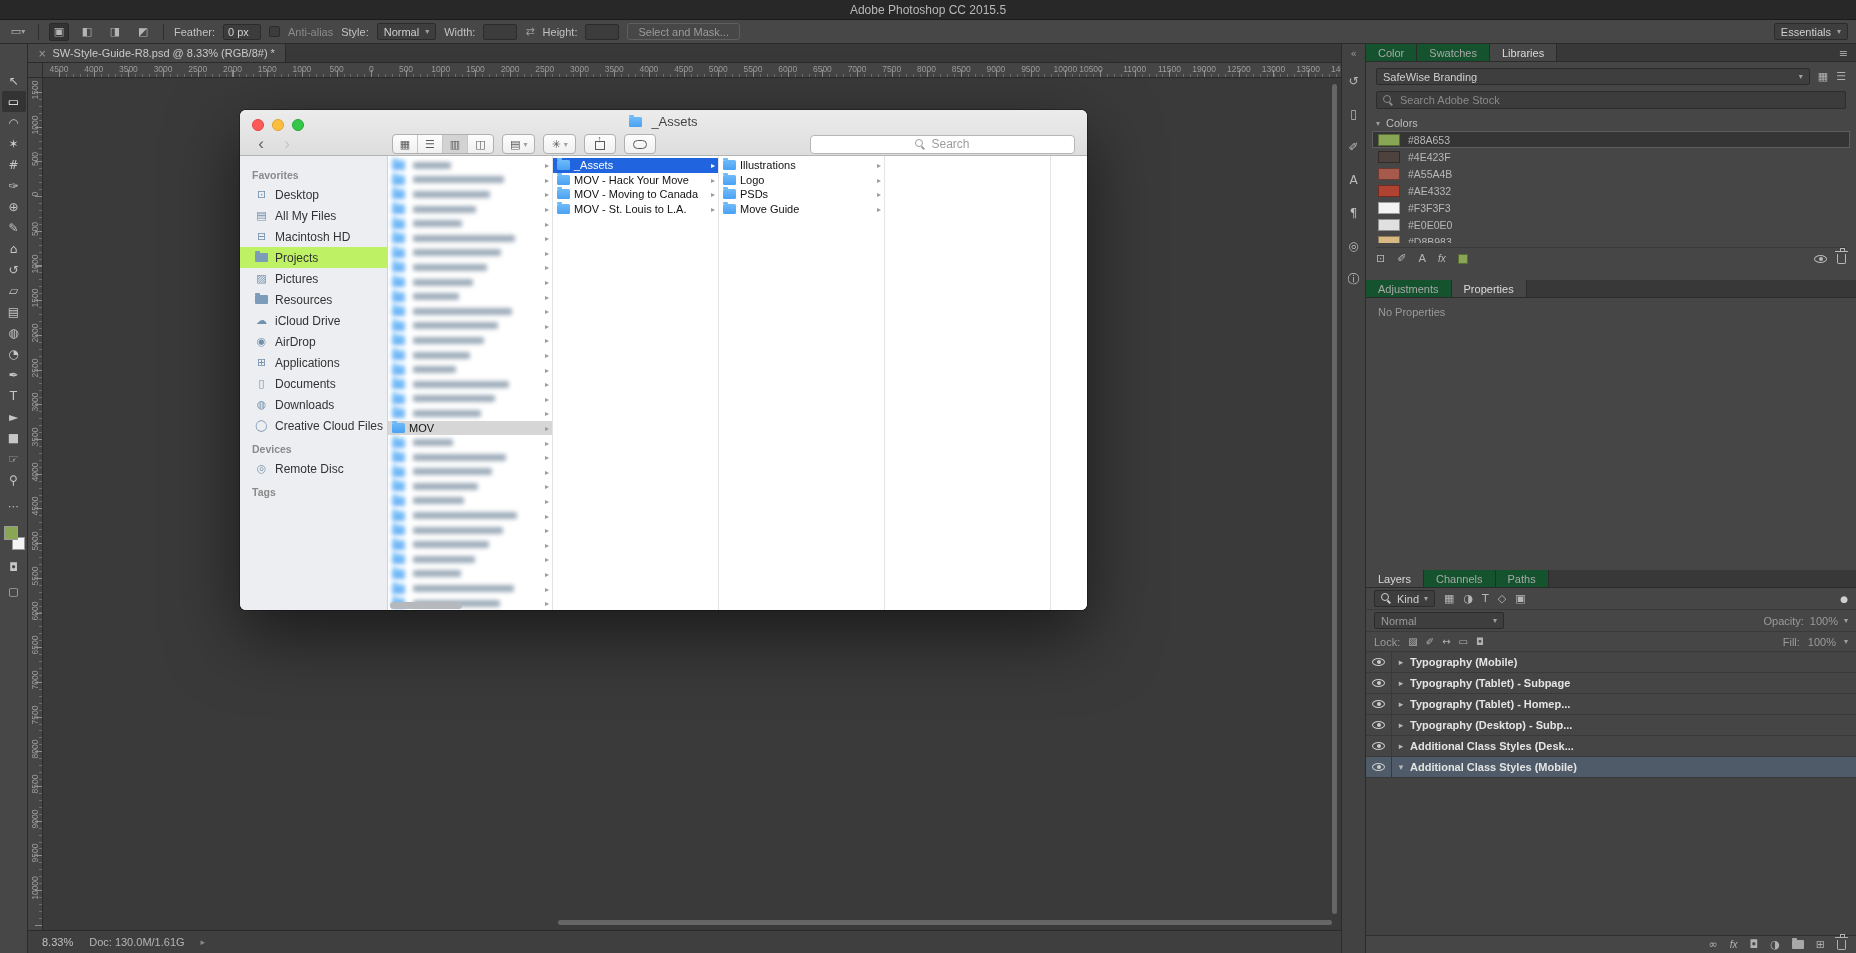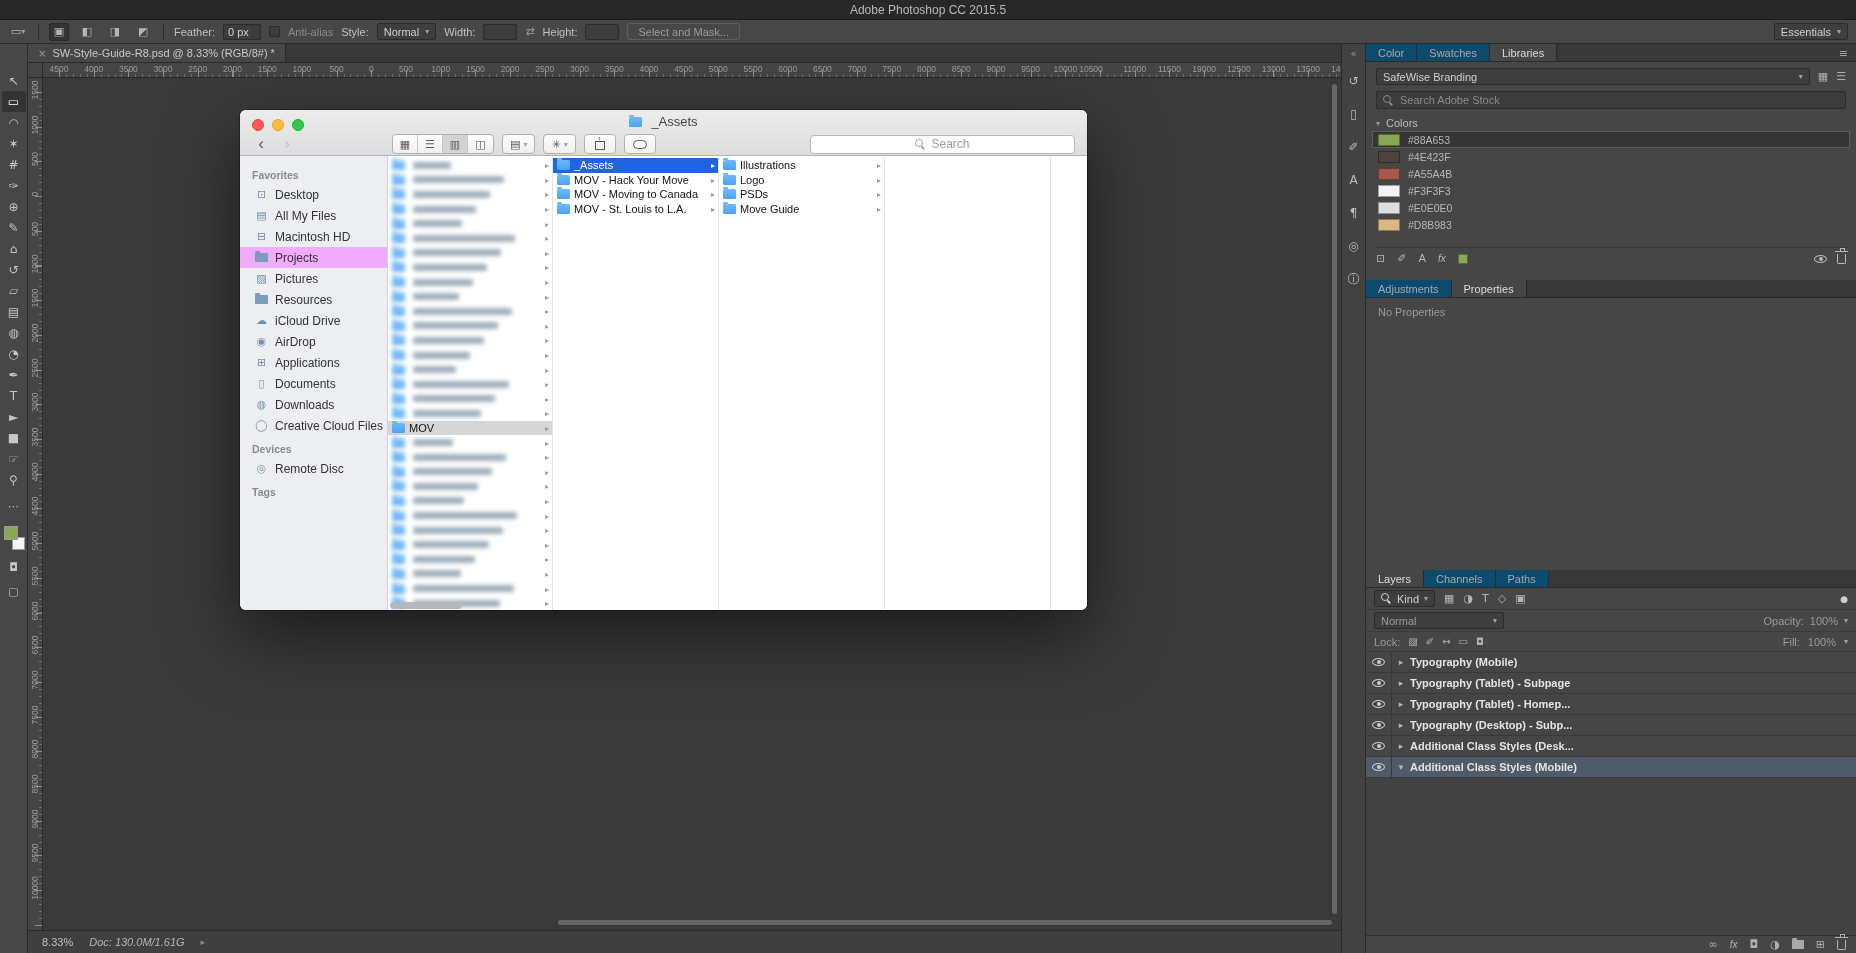--- a/index.html
+++ b/index.html
@@ -62,32 +62,32 @@
     background:repeating-linear-gradient(180deg,#8d8d8d 0 1px,transparent 1px 34.7px);}
   .vlabel{position:absolute;left:-8px;width:30px;text-align:center;transform:rotate(-90deg);font-size:8.5px;color:#9c9c9c;}
 
   .canvas{position:absolute;left:44px;top:78px;width:1297px;height:852px;background:#3a3a3a;}
   .vscroll{position:absolute;left:1332px;top:84px;width:5px;height:830px;background:#8a8a8a;opacity:.55;border-radius:3px;}
   .hscroll{position:absolute;left:558px;top:920px;width:774px;height:5px;background:#8a8a8a;opacity:.55;border-radius:3px;}
 
   .statusbar{position:absolute;left:28px;top:930px;width:1313px;height:23px;background:#3f3f3f;border-top:1px solid #2b2b2b;
     display:flex;align-items:center;gap:16px;padding:0 14px;}
   .zoom{color:#c0c0c0;font-size:11px;}
-  .docinfo{color:#b5b5b5;font-size:11px;font-style:italic;}
+  .docinfo{color:#b5b5b5;font-size:11px;}
   .statchev{color:#8a8a8a;font-size:9px;}
 
   .dockstrip{position:absolute;left:1341px;top:44px;width:25px;bottom:0;background:#424242;
     border-left:1px solid #2b2b2b;border-right:1px solid #2b2b2b;display:flex;flex-direction:column;align-items:center;padding-top:4px;}
   .collapse{color:#9a9a9a;font-size:10px;margin-bottom:12px;}
   .dock-icon{width:20px;height:20px;margin-bottom:13px;display:flex;align-items:center;justify-content:center;color:#bdbdbd;font-size:12px;flex:none;}
 
   
   .panels{position:absolute;left:1366px;top:44px;width:490px;bottom:0;background:#464646;display:flex;flex-direction:column;}
   .ptabs{display:flex;align-items:stretch;background:#383838;height:18px;border-bottom:1px solid #2b2b2b;position:relative;flex:none;}
-  .ptab{display:flex;align-items:center;padding:0 12px;font-size:11px;color:#a8a8a8;background:#0c4a6e;border-right:1px solid #2b2b2b;}
+  .ptab{display:flex;align-items:center;padding:0 12px;font-size:11px;color:#a8a8a8;background:#14532d;border-right:1px solid #2b2b2b;}
   .ptab.active{background:#464646;color:#dcdcdc;}
   .pmenu{position:absolute;right:8px;top:3px;color:#a0a0a0;font-size:11px;}
 
   .lib{height:218px;flex:none;padding:6px 10px;}
   .librow{display:flex;align-items:center;gap:8px;margin-bottom:6px;}
   .libsel{flex:1;justify-content:space-between;}
   .licon{color:#b0b0b0;font-size:11px;}
   .libsearch{display:flex;align-items:center;gap:6px;height:18px;background:#3c3c3c;border:1px solid #2c2c2c;border-radius:2px;
     padding:0 6px;color:#8a8a8a;font-size:11px;margin-bottom:8px;}
   .libhdr{display:flex;align-items:center;gap:6px;font-size:11px;color:#bdbdbd;margin-bottom:2px;}
@@ -161,21 +161,21 @@
     display:flex;align-items:center;justify-content:center;gap:5px;color:#9c9c9c;font-size:12px;}
   .shareic{position:relative;width:11px;height:11px;display:inline-block;}
   .shareic::before{content:"";position:absolute;left:1px;bottom:0;width:8px;height:7px;border:1px solid #5a5a5a;}
   .shareic::after{content:"↑";position:absolute;left:3px;top:-5px;font-size:9px;color:#5a5a5a;}
   .pillic{width:14px;height:9px;border:1px solid #5a5a5a;border-radius:5px;display:inline-block;}
 
   .fbody{position:absolute;top:46px;bottom:0;left:0;right:0;display:flex;}
   .fsidebar{width:148px;background:#eceef1;border-right:1px solid #d2d2d2;padding-top:6px;overflow:hidden;flex:none;}
   .shead{padding:7px 0 3px 12px;font-size:10.5px;color:#8a8a8a;font-weight:bold;}
   .sitem{display:flex;align-items:center;gap:6px;height:21px;padding-left:14px;font-size:12px;color:#333;white-space:nowrap;}
-  .sitem.selected{background:#f0abfc;}
+  .sitem.selected{background:#bef264;}
   .sicon{width:15px;text-align:center;color:#7390ad;font-size:11px;flex:none;}
   .sfolder{width:13px;height:9px;background:#7d9cba;border-radius:1px;position:relative;display:inline-block;}
   .sfolder::before{content:"";position:absolute;top:-2px;left:0;width:5px;height:2px;background:#7d9cba;border-radius:1px 1px 0 0;}
 
   .fcols{flex:1;position:relative;background:#fff;overflow:hidden;}
   .fcol{position:absolute;top:0;bottom:0;overflow:hidden;padding-top:2px;border-right:1px solid #e4e4e4;}
   .fcol1{left:0;width:165px;}
   .fcol2{left:165px;width:166px;}
   .fcol3{left:331px;width:166px;}
   .fcol4{left:497px;width:166px;}
@@ -401,20 +401,24 @@
           </div>
           <div class="crow">
             <span class="csw" style="background: rgb(78, 66, 63);"></span>
             <span class="clabel">#4E423F</span>
           </div>
           <div class="crow">
             <span class="csw" style="background: rgb(165, 90, 75);"></span>
             <span class="clabel">#A55A4B</span>
           </div>
           <div class="crow">
+            <span class="csw" style="background: rgb(174, 67, 50);"></span>
+            <span class="clabel">#AE4332</span>
+          </div>
+          <div class="crow">
             <span class="csw" style="background: rgb(243, 243, 243);"></span>
             <span class="clabel">#F3F3F3</span>
           </div>
           <div class="crow">
             <span class="csw" style="background: rgb(224, 224, 224);"></span>
             <span class="clabel">#E0E0E0</span>
           </div>
           <div class="crow">
             <span class="csw" style="background: rgb(216, 185, 131);"></span>
             <span class="clabel">#D8B983</span>

